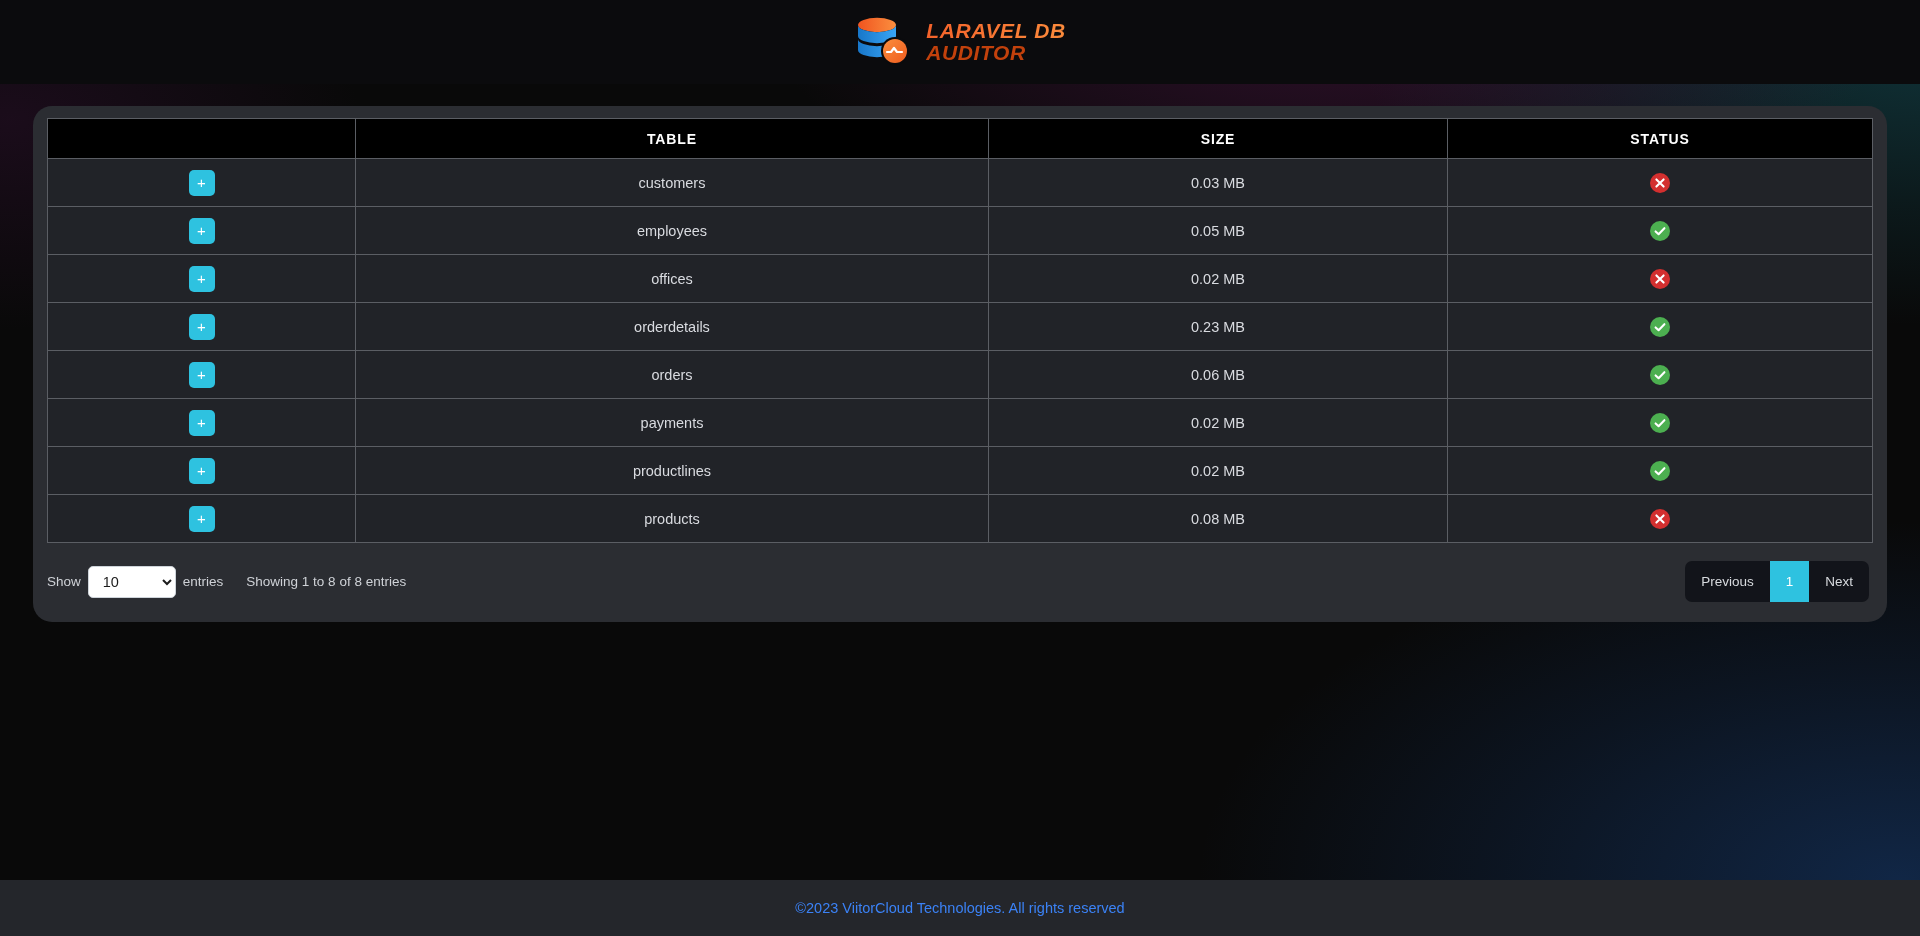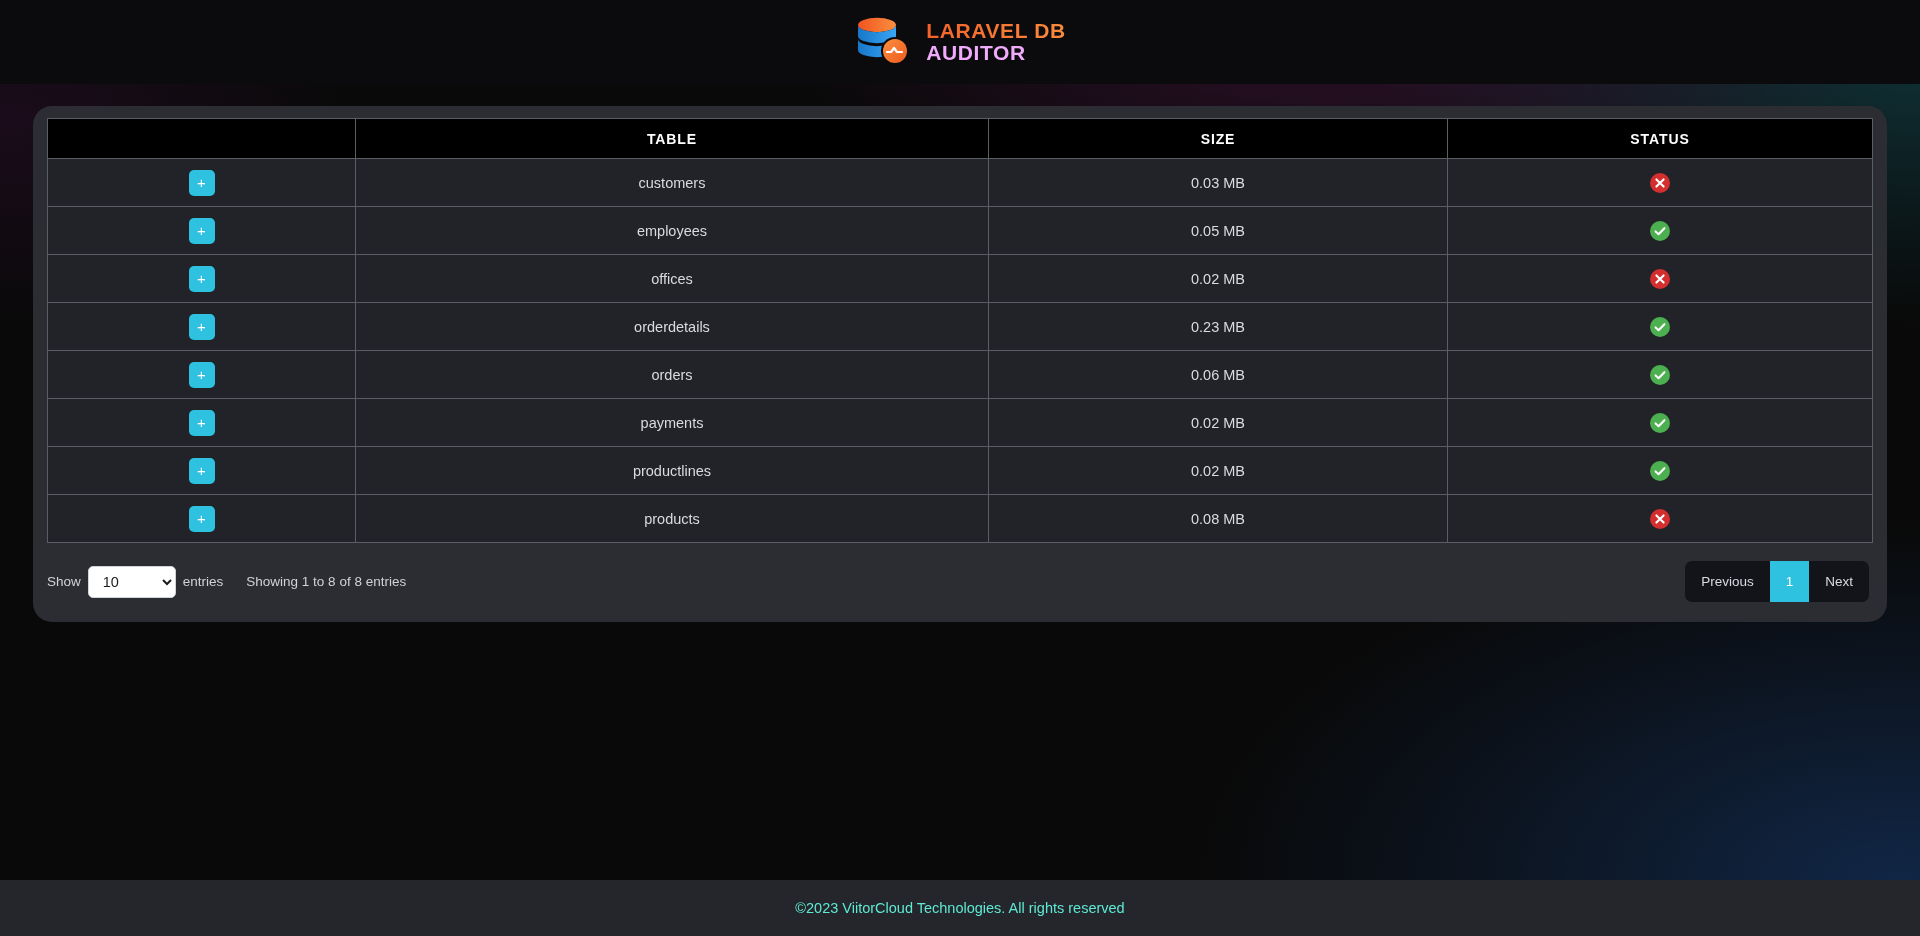--- a/index.html
+++ b/index.html
@@ -36,20 +36,21 @@
     width: 1920px;
     height: 936px;
   }
 
   
   .header {
     height: 84px;
     display: flex;
     justify-content: center;
     background: #0b0b0d;
+    font-style: italic;
   }
   .logo {
     display: flex;
     align-items: center;
     gap: 14px;
   }
   .logo-mark { width: 58px; height: 52px; display: block; }
   .logo-text {
     display: flex;
     flex-direction: column;
@@ -57,21 +58,21 @@
     font-weight: bold;
     font-size: 21px;
     letter-spacing: 0.6px;
   }
   .logo-line1 {
     background: linear-gradient(90deg, #f4622a 0%, #fb8b3c 100%);
     -webkit-background-clip: text;
     background-clip: text;
     color: transparent;
   }
-  .logo-line2 { color: #f0abfc; }
+  .logo-line2 { color: #c2410c; }
 
   
   .tabbar {
     height: 34px;
     display: flex;
     align-items: flex-end;
     gap: 0;
     padding-left: 14px;
     border-bottom: 1px solid #3b3d42;
     position: relative;
@@ -211,21 +212,21 @@
   
   .site-footer {
     position: absolute;
     left: 0; right: 0; bottom: 0;
     height: 56px;
     background: #24262b;
     display: flex;
     align-items: center;
     justify-content: center;
     font-size: 14.5px;
-    color: #5eead4;
+    color: #3b82f6;
   }
 </style>
 </head>
 <body>
 
 <div id="bg-layer"></div>
 
 <div id="app">
 
   <div class="header">

